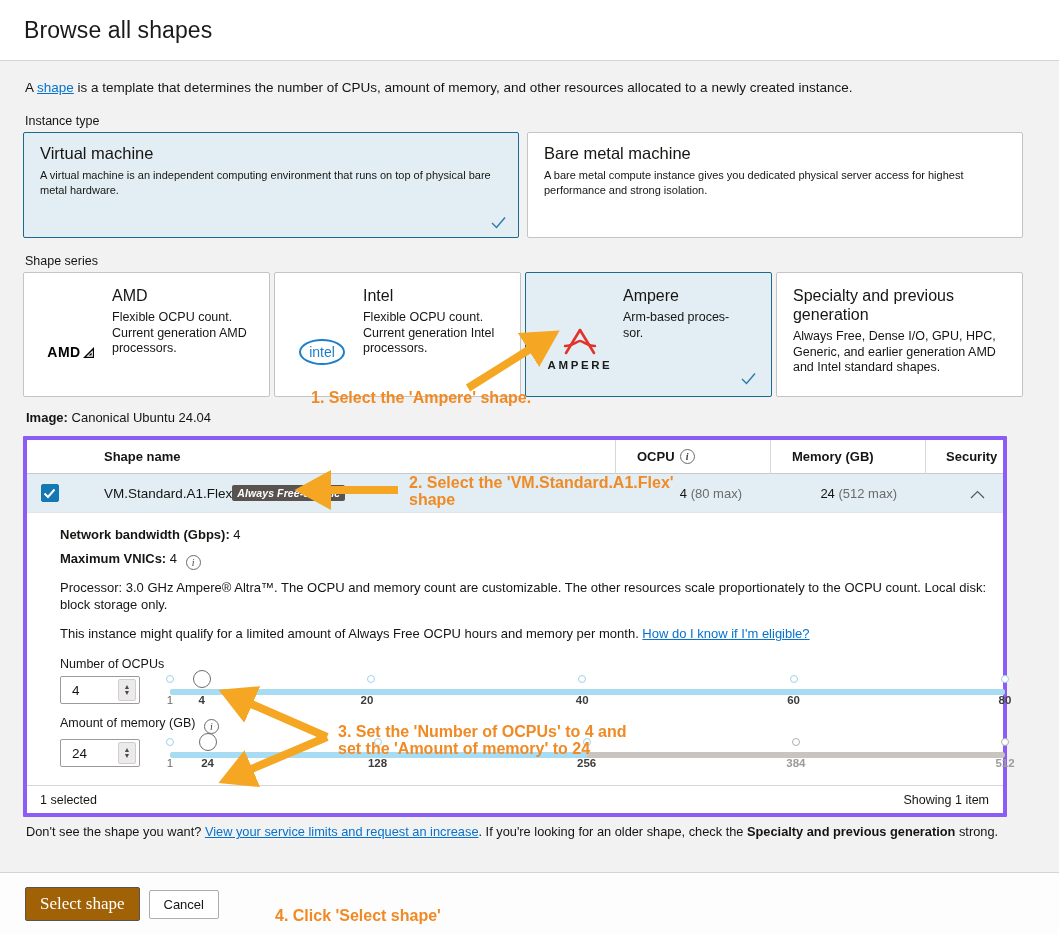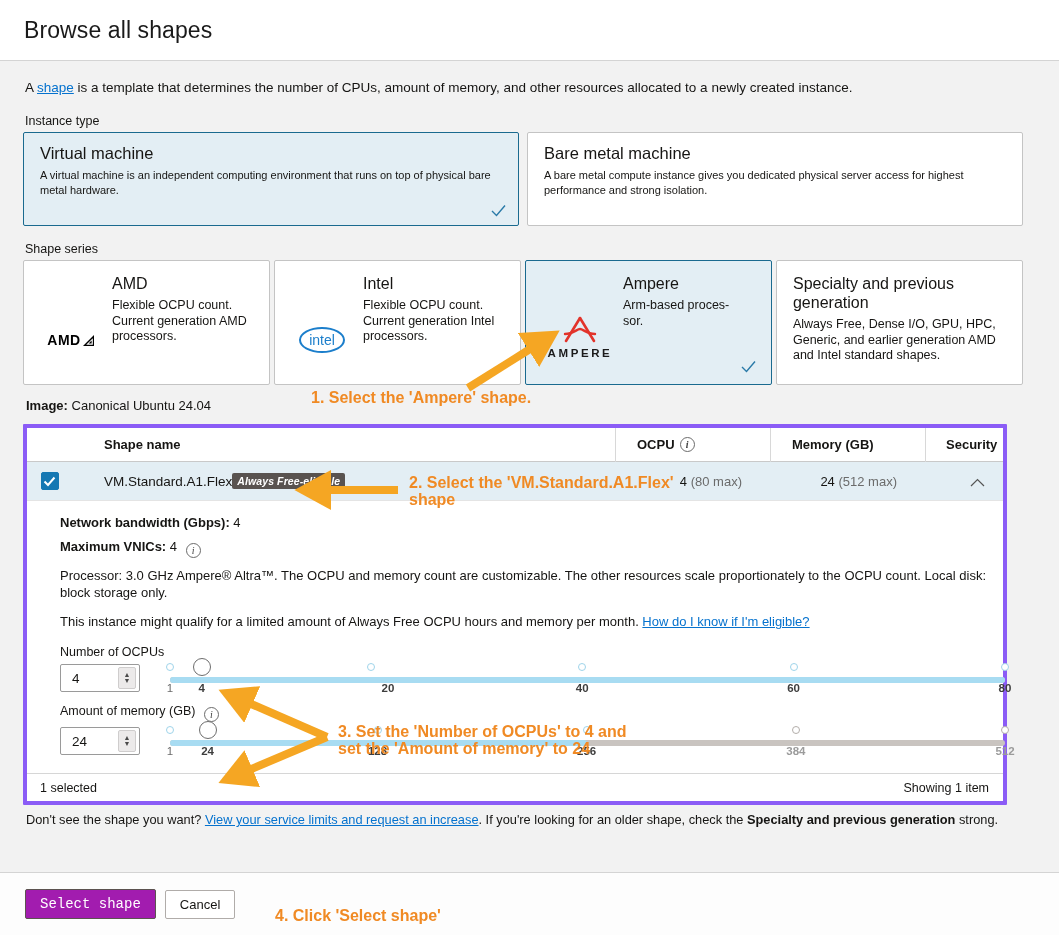--- a/index.html
+++ b/index.html
@@ -28,21 +28,21 @@
 
   .field-label { font-size:12.5px; color:#161513; margin:0 0 4px 2px; }
 
   
   .itype-row { display:flex; gap:8px; margin-bottom:16px; }
   .card {
     background:#ffffff; border:1px solid #c4c4c4; border-radius:2px;
     position:relative; cursor:pointer;
   }
   .card.sel { background:#e3eef4; border:1px solid #1a6a8f; }
-  .itype-card { width:502px; height:94px; padding:11px 14px 0 16px; }
+  .itype-card { width:502px; height:106px; padding:11px 14px 0 16px; }
   .itype-title { font-size:16.5px; font-weight:400; color:#161513; margin-bottom:5px; }
   .itype-desc { font-size:11px; line-height:15px; color:#161513; width:452px; }
   .check {
     position:absolute; right:11px; bottom:6px;
     width:17px; height:17px; color:#2a7aa8;
   }
   .check svg { width:17px; height:17px; display:block; }
 
   
   .series-row { display:flex; gap:4px; margin-bottom:13px; }
@@ -155,22 +155,22 @@
   .below-tbl { font-size:12.8px; color:#161513; margin:7px 0 0 3px; }
   .below-tbl b { font-weight:bold; }
 
   
   .dlg-footer {
     position:absolute; left:0; bottom:0; width:1059px; height:63px;
     background:#fdfdfd; border-top:1px solid #d4d4d4;
     display:flex; align-items:center; padding-left:25px; gap:9px;
   }
   .btn-primary {
-    background:#a21caf; color:#fff; border:1px solid #5c5350; border-radius:2px;
-    font-size:14px; padding:6px 14px; cursor:pointer; font-family:Liberation Mono, monospace;
+    background:#a16207; color:#fff; border:1px solid #5c5350; border-radius:2px;
+    font-size:17px; padding:6px 14px; cursor:pointer; font-family:Liberation Serif, serif;
   }
   .btn-secondary {
     background:#fff; color:#161513; border:1px solid #b0aca9; border-radius:2px;
     font-size:13px; padding:6px 14px; cursor:pointer; font-family:"Liberation Sans", sans-serif;
   }
 
   
   .anno {
     position:absolute; color:#f08a24; font-weight:bold; font-size:16px;
     line-height:17px; white-space:pre-line; z-index:20;
@@ -340,21 +340,21 @@
             </div>
             <div class="track-wrap">
               <div class="track" id="ocpu-track">
                 <div class="track-fill" id="ocpu-fill" style="width: 835px;"></div>
               </div>
               <div id="ocpu-ticks">
                   <div class="tickdot" style="left: 0px;"></div>
                   <div class="ticklabel first" style="left: 0px;">1</div>
                   <div class="ticklabel" style="left: 31.7089px;">4</div>
                   <div class="tickdot" style="left: 200.823px;"></div>
-                  <div class="ticklabel" style="left: 218px;">20</div>
+                  <div class="ticklabel" style="left: 197px;">20</div>
                   <div class="tickdot" style="left: 412.215px;"></div>
                   <div class="ticklabel" style="left: 412.215px;">40</div>
                   <div class="tickdot" style="left: 623.608px;"></div>
                   <div class="ticklabel" style="left: 623.608px;">60</div>
                   <div class="tickdot" style="left: 835px;"></div>
                   <div class="ticklabel" style="left: 835px;">80</div>
                 </div>
               <div class="thumb" id="ocpu-thumb" style="left: 31.7089px;"></div>
             </div>
           </div>

